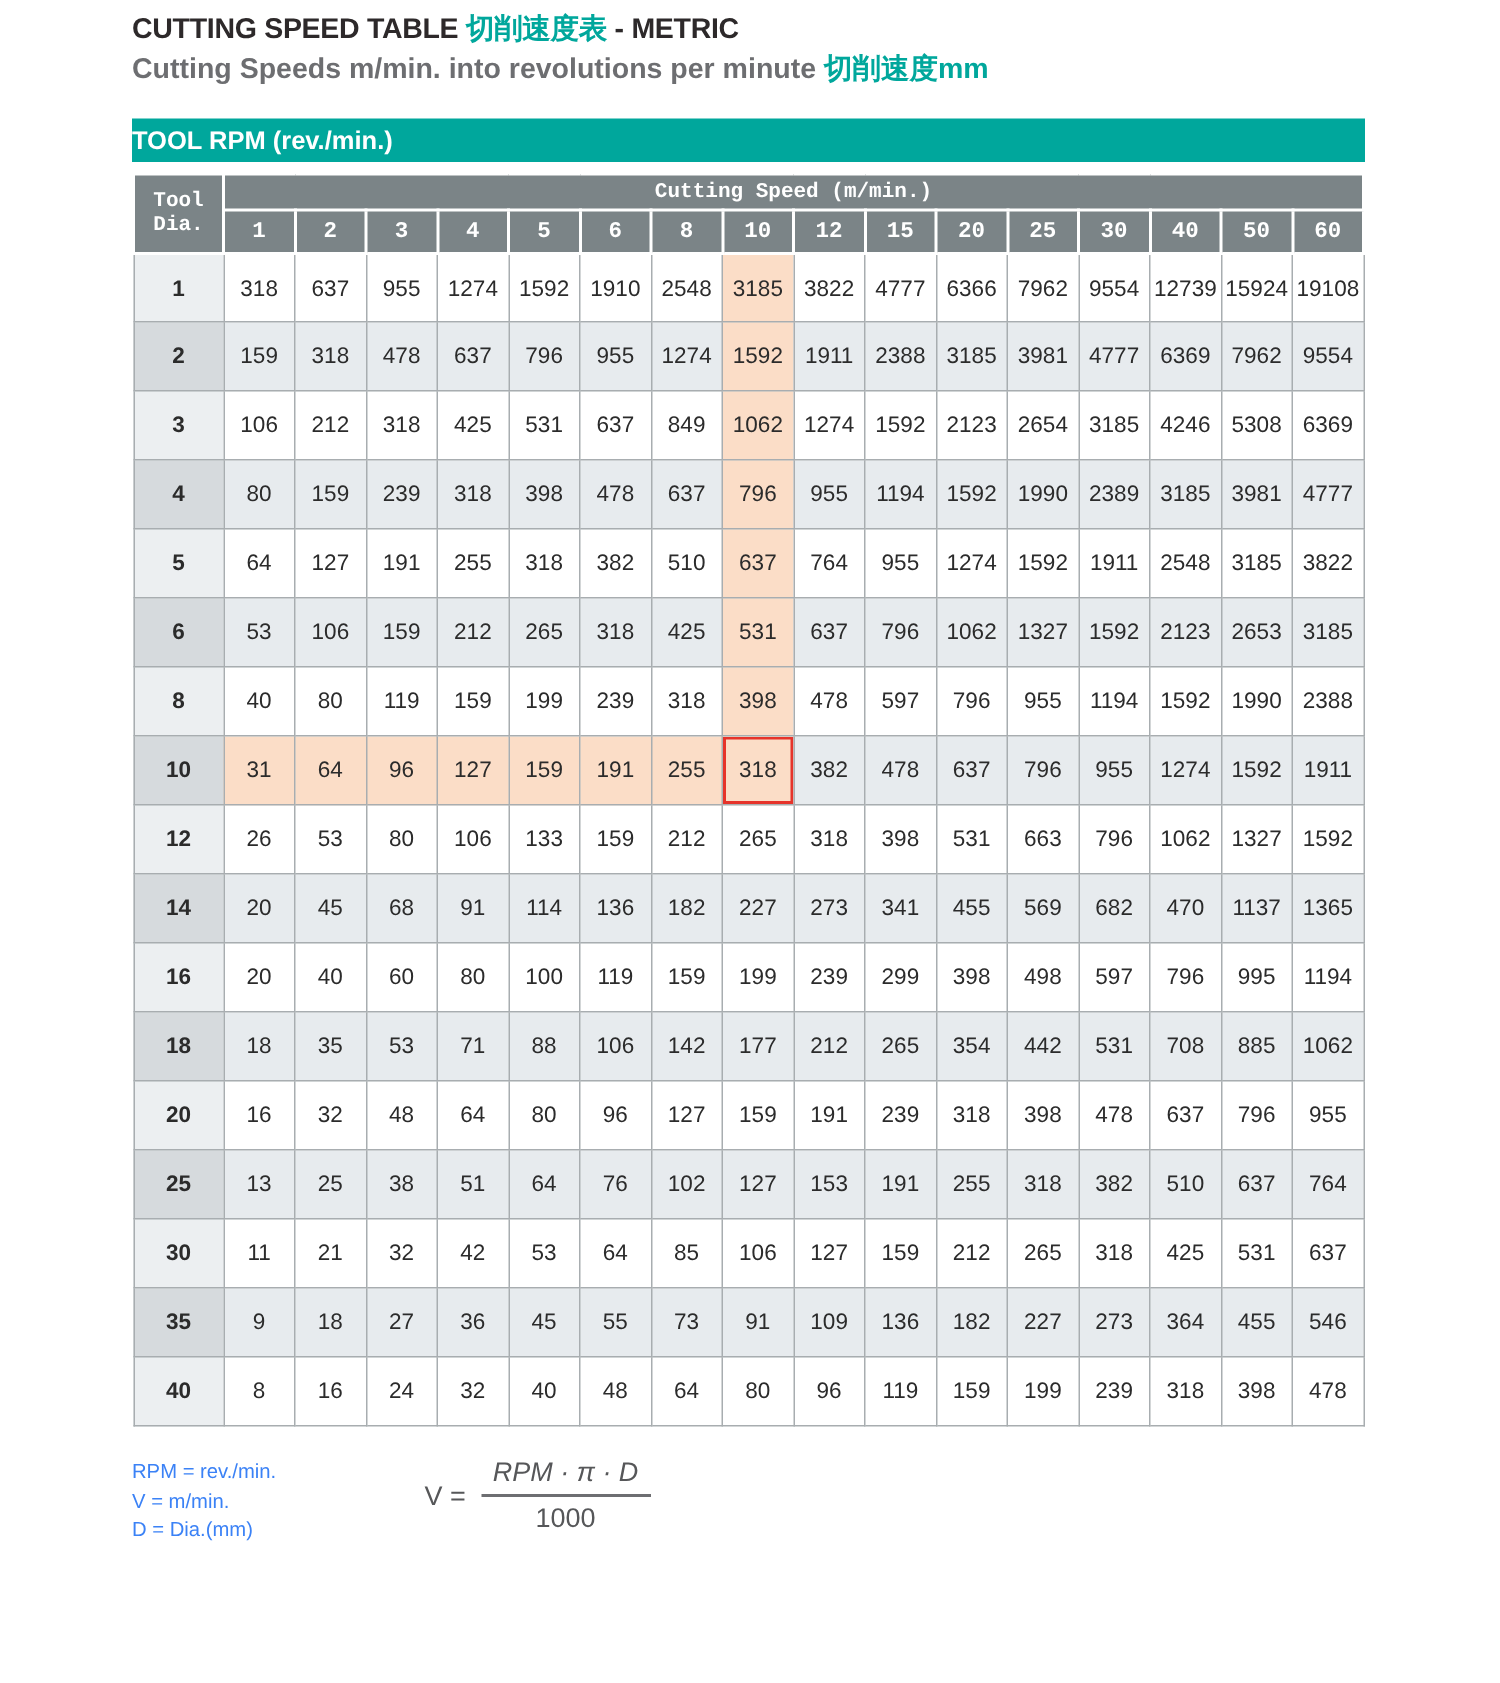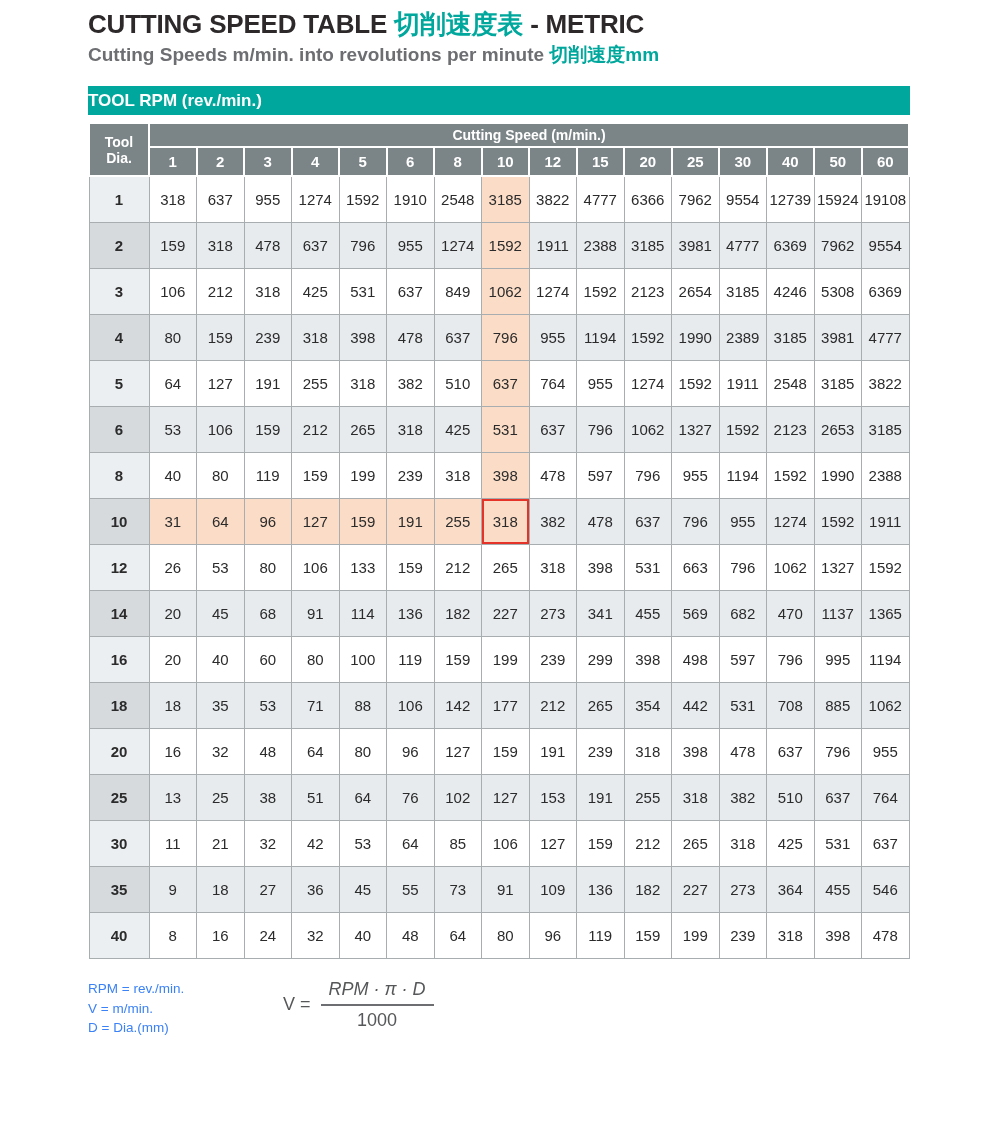--- a/index.html
+++ b/index.html
@@ -3,38 +3,38 @@
 <meta charset="utf-8">
 <style>
   html,body{margin:0;padding:0;background:#fff;}
   .page{
     width:1000px;height:1122px;background:#fff;position:relative;
     font-family:"Liberation Sans",sans-serif;box-sizing:border-box;
     overflow:hidden;
   }
   .content{position:absolute;left:88px;top:0;width:822px;}
   h1.title{
-    margin:10px 0 0 0;font-size:26px;font-weight:bold;color:#2d292a;
+    margin:10px 0 0 0;font-size:19px;font-weight:bold;color:#2d292a;
     letter-spacing:-0.2px;line-height:1.1;
   }
   .teal{color:#00a79c;}
   h2.subtitle{
     margin:6px 0 0 0;font-size:19px;font-weight:bold;color:#6d6e71;line-height:1.1;
   }
   .banner{
     margin-top:21px;height:29px;line-height:29px;background:#00a79c;color:#fff;
     text-align:left;font-weight:bold;font-size:17px;
   }
   table.rpm{
     margin-top:7px;border-collapse:collapse;table-layout:fixed;width:822px;
   }
   table.rpm col.diacol{width:60px;}
   thead th{
     background:#7b8487;color:#fff;border:2px solid #fff;font-weight:bold;
-    text-align:center;padding:0;
+    text-align:center;padding:0;font-family:Liberation Mono, monospace;
   }
   thead tr.group-row th{height:22px;font-size:14px;}
   thead th.dia-head{font-size:14px;line-height:1.15;padding:2px 8px;}
   thead tr.speed-row th{height:27px;font-size:15px;}
   tbody tr{height:46px;}
   tbody td, tbody th{
     border:1px solid #a8adb0;text-align:center;font-size:15px;color:#2b2b2b;
     padding:0;background:#fff;
   }
   tbody th{font-weight:bold;background:#eceff1;}

